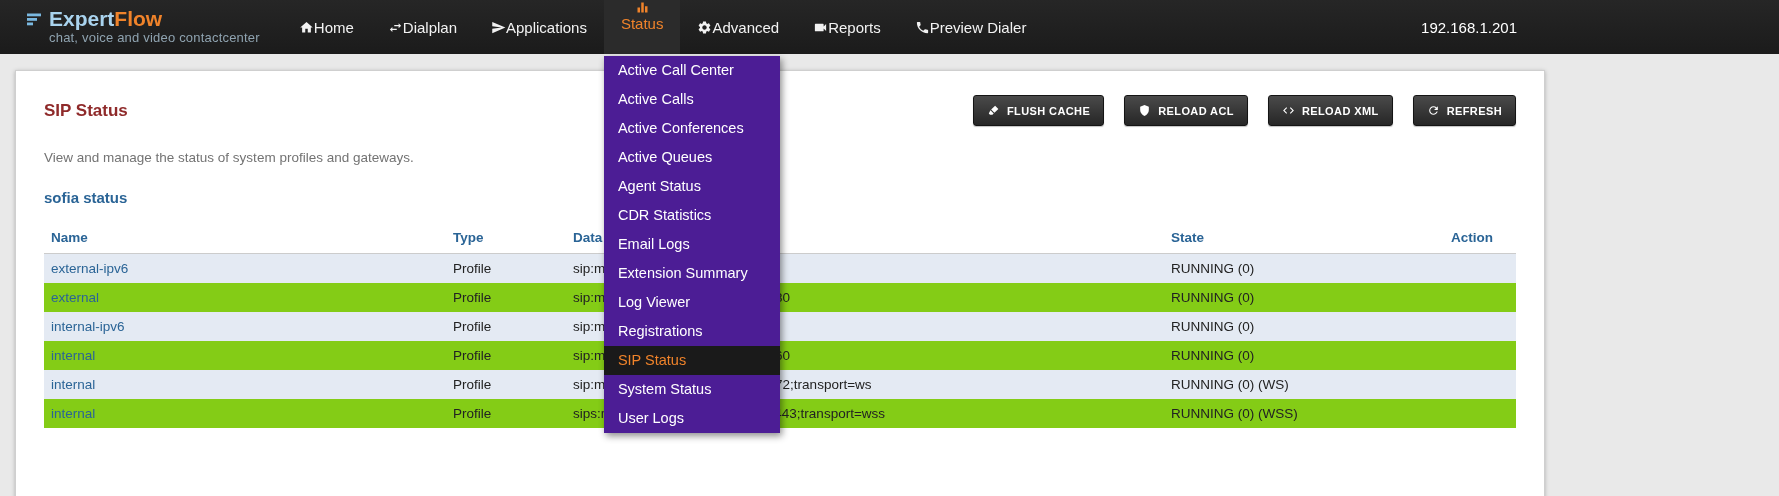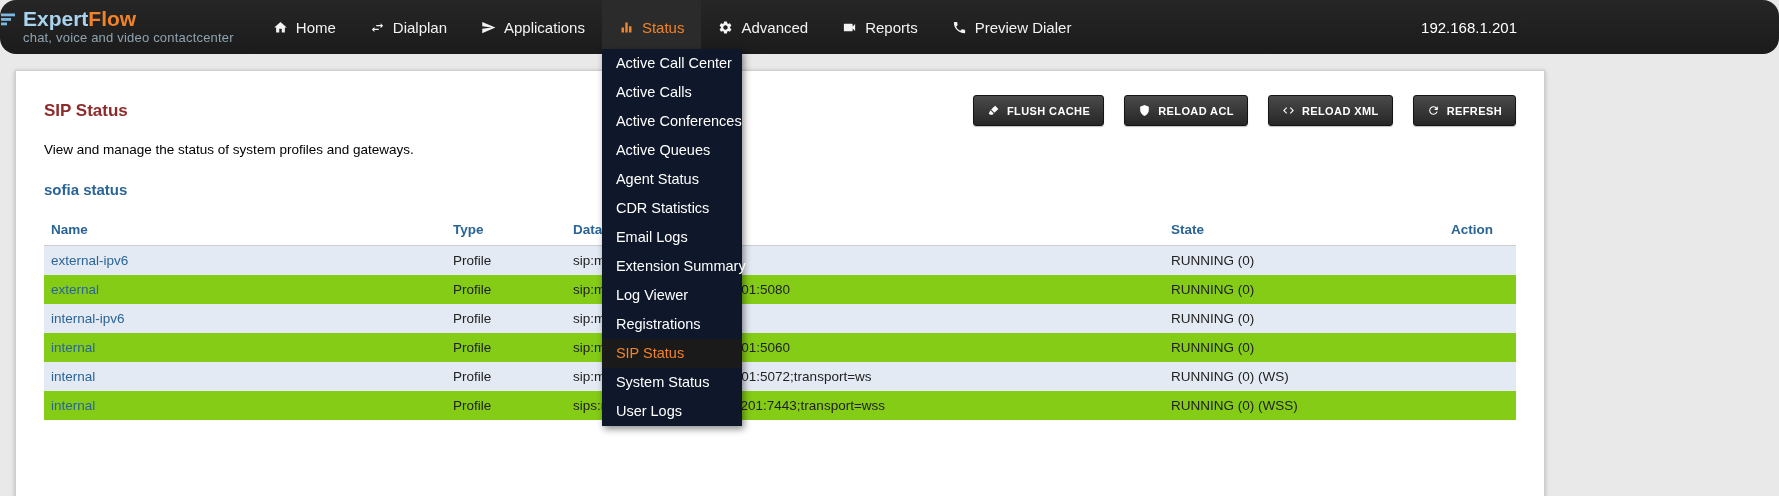--- a/index.html
+++ b/index.html
@@ -1,39 +1,39 @@
 <!DOCTYPE html>
 <html><head>
 <meta charset="utf-8">
 <style>
   * { margin:0; padding:0; box-sizing:border-box; }
   html,body { width:1779px; height:496px; overflow:hidden; background:#e9e9e9;
               font-family:"Liberation Sans", sans-serif; }
 
   
   .navbar { position:relative; z-index:10; height:54px; background:linear-gradient(#262626,#1b1b1b);
-            display:flex; align-items:stretch; color:#f0f0f0;border-radius:16px; }
+            display:flex; align-items:stretch; padding-left:26px; color:#f0f0f0; }
   .logo { display:flex; flex-direction:column; justify-content:center; margin-right:22px; cursor:pointer; }
   .logo-row { display:flex; align-items:center; gap:5px; }
   .logo-name { font-size:21px; font-weight:bold; line-height:20px; }
   .logo-part1 { color:#a9d3ee; }
   .logo-part2 { color:#f0832a; }
   .logo-tagline { font-size:13px; color:#8fa3b0; margin-left:23px; margin-top:1px; letter-spacing:.2px; }
   .logo-icon svg { display:block; }
 
   .nav-items { display:flex; align-items:stretch; }
-  .nav-item { position:relative; display:flex; align-items:center; gap:8px; padding:0 17px;
+  .nav-item { position:relative; display:flex; align-items:center; gap:0; padding:0 17px;
               font-size:15px; color:#f2f2f2; cursor:pointer; white-space:nowrap; }
   .nav-item svg { width:15px; height:15px; fill:currentColor; display:block; }
-  .nav-item.active { color:#f0832a; background:#2b2b2b; }
+  .nav-item.active { color:#f0832a; background:#2b2b2b;flex-direction:column; }
 
   .server-ip { margin-left:auto; margin-right:262px; align-self:center; font-size:15px; color:#ffffff; }
 
   
-  .dropdown { position:absolute; top:49px; left:0; width:140px; background:#0f172a;
+  .dropdown { position:absolute; top:56px; left:0; width:176px; background:#4c1d95;
               box-shadow:2px 3px 7px rgba(0,0,0,.45); z-index:1000; }
   .dropdown-item { height:29px; line-height:29px; padding-left:14px; font-size:14.5px;
                    color:#ffffff; white-space:nowrap; cursor:pointer; }
   .dropdown-item.active { color:#f0832a; background:#1a1a1a; }
 
   
   .card { position:relative; z-index:1; width:1530px; margin:16px 0 0 15px; background:#ffffff;
           border:1px solid #cfcfcf; box-shadow:0 1px 4px rgba(0,0,0,.25);
           padding:24px 28px; height:600px; }
 
@@ -41,21 +41,21 @@
   .page-title { font-size:17px; font-weight:bold; color:#8f2a2a; }
 
   .toolbar { display:flex; gap:20px; }
   .btn { display:inline-flex; align-items:center; gap:7px; padding:8px 13px;
          background:linear-gradient(#4a4a4a,#262626); border:1px solid #141414; border-radius:3px;
          color:#ffffff; font-size:11px; font-weight:bold; letter-spacing:.4px;
          box-shadow:0 1px 1px rgba(0,0,0,.25); cursor:pointer; white-space:nowrap;
          font-family:"Liberation Sans", sans-serif; }
   .btn svg { width:13px; height:13px; fill:#ffffff; display:block; }
 
-  .page-desc { margin-top:16px; font-size:13.5px; color:#000000; }
+  .page-desc { margin-top:24px; font-size:13.5px; color:#737373; }
   .section-title { margin-top:24px; font-size:15px; font-weight:bold; color:#2a6496; }
 
   
   table { width:100%; margin-top:16px; border-collapse:collapse; table-layout:fixed; }
   th { text-align:left; font-size:13.5px; font-weight:bold; color:#2a6496;
        padding:8px 8px 8px 7px; border-bottom:1px solid #cccccc; }
   td { font-size:13.5px; color:#222222; padding:7px 8px 7px 7px; }
   tr.odd  { background:#e4eaf3; }
   tr.even { background:#84cc16; }
   td.name a { color:#2a6496; text-decoration:none; cursor:pointer; }

